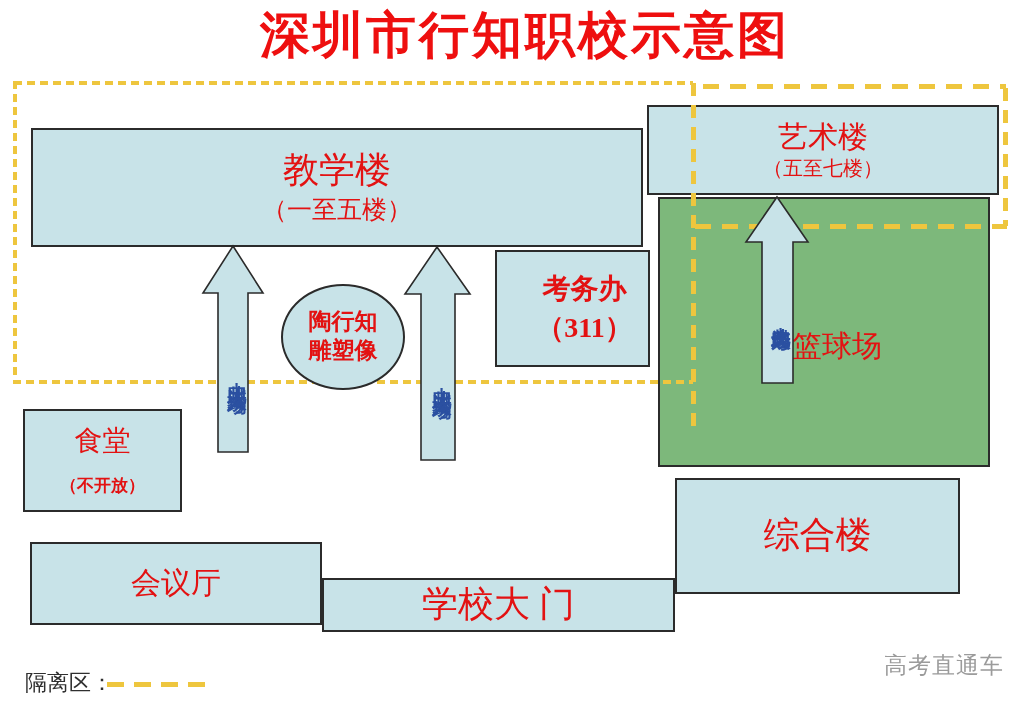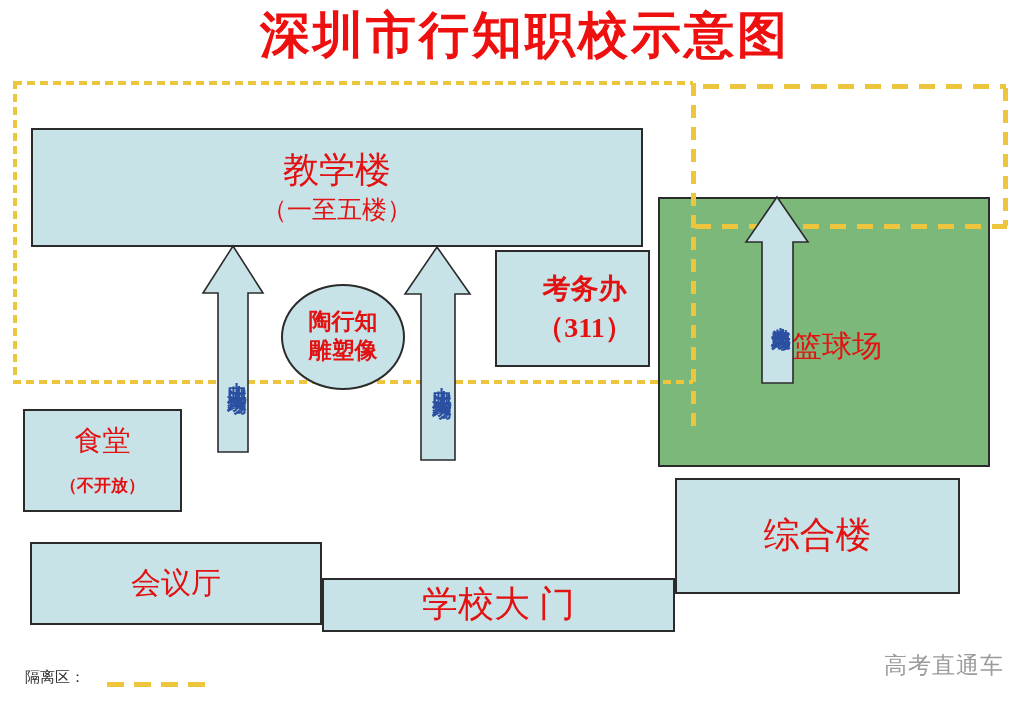--- a/index.html
+++ b/index.html
@@ -58,21 +58,21 @@
   }
   
   .arrow-svg{z-index:3;overflow:visible;}
   .arrow-svg polygon{fill:var(--building-fill);stroke:var(--outline);stroke-width:1.6;}
   .arrow-text{
     z-index:4;writing-mode:vertical-rl;text-orientation:upright;
     color:var(--arrow-text-blue);font-weight:bold;font-size:19px;
     letter-spacing:3px;text-align:center;
   }
   
-  .legend-label{left:25px;top:668px;font-size:15px;color:#2f2f2f;z-index:5;}
+  .legend-label{left:25px;top:668px;font-size:22px;color:#2f2f2f;z-index:5;}
   .legend-dash{left:107px;top:682px;width:102px;height:5px;z-index:5;
     background:repeating-linear-gradient(90deg,var(--dash-yellow) 0 17px,transparent 17px 27px);}
   .watermark{left:884px;top:650px;font-size:23px;color:#9b9b9b;z-index:5;
     font-family:"Liberation Sans","DejaVu Sans",sans-serif;letter-spacing:1px;}
 </style>
 </head>
 <body>
 
 <div id="canvas">
 
@@ -84,20 +84,24 @@
   <div class="abs dash dash-v-big" style="left:691px;top:83px;height:344px;"></div>
   <div class="abs dash dash-h-big" style="left:703px;top:84px;width:303px;"></div>
   <div class="abs dash dash-v-big" style="left:1003px;top:88px;height:138px;"></div>
   <div class="abs dash dash-h-big" style="left:695px;top:224px;width:312px;"></div>
 
   <div class="abs box" style="left:31px;top:128px;width:612px;height:119px;">
     <div class="b-name-xl">教学楼</div>
     <div class="b-sub-lg">（一至五楼）</div>
   </div>
 
+  <div class="abs box" style="left:647px;top:105px;width:352px;height:90px;">
+    <div class="b-name-lg">艺术楼</div>
+    <div class="b-sub-md">（五至七楼）</div>
+  </div>
 
   <div class="abs box court" style="left:658px;top:197px;width:332px;height:270px;">
     <span class="court-label">篮球场</span>
   </div>
 
   <div class="abs box" style="left:495px;top:250px;width:155px;height:117px;padding-left:24px;">
     <div class="b-name-md bold">考务办</div>
     <div class="b-name-md bold" style="margin-top:6px;">（311）</div>
   </div>
 

